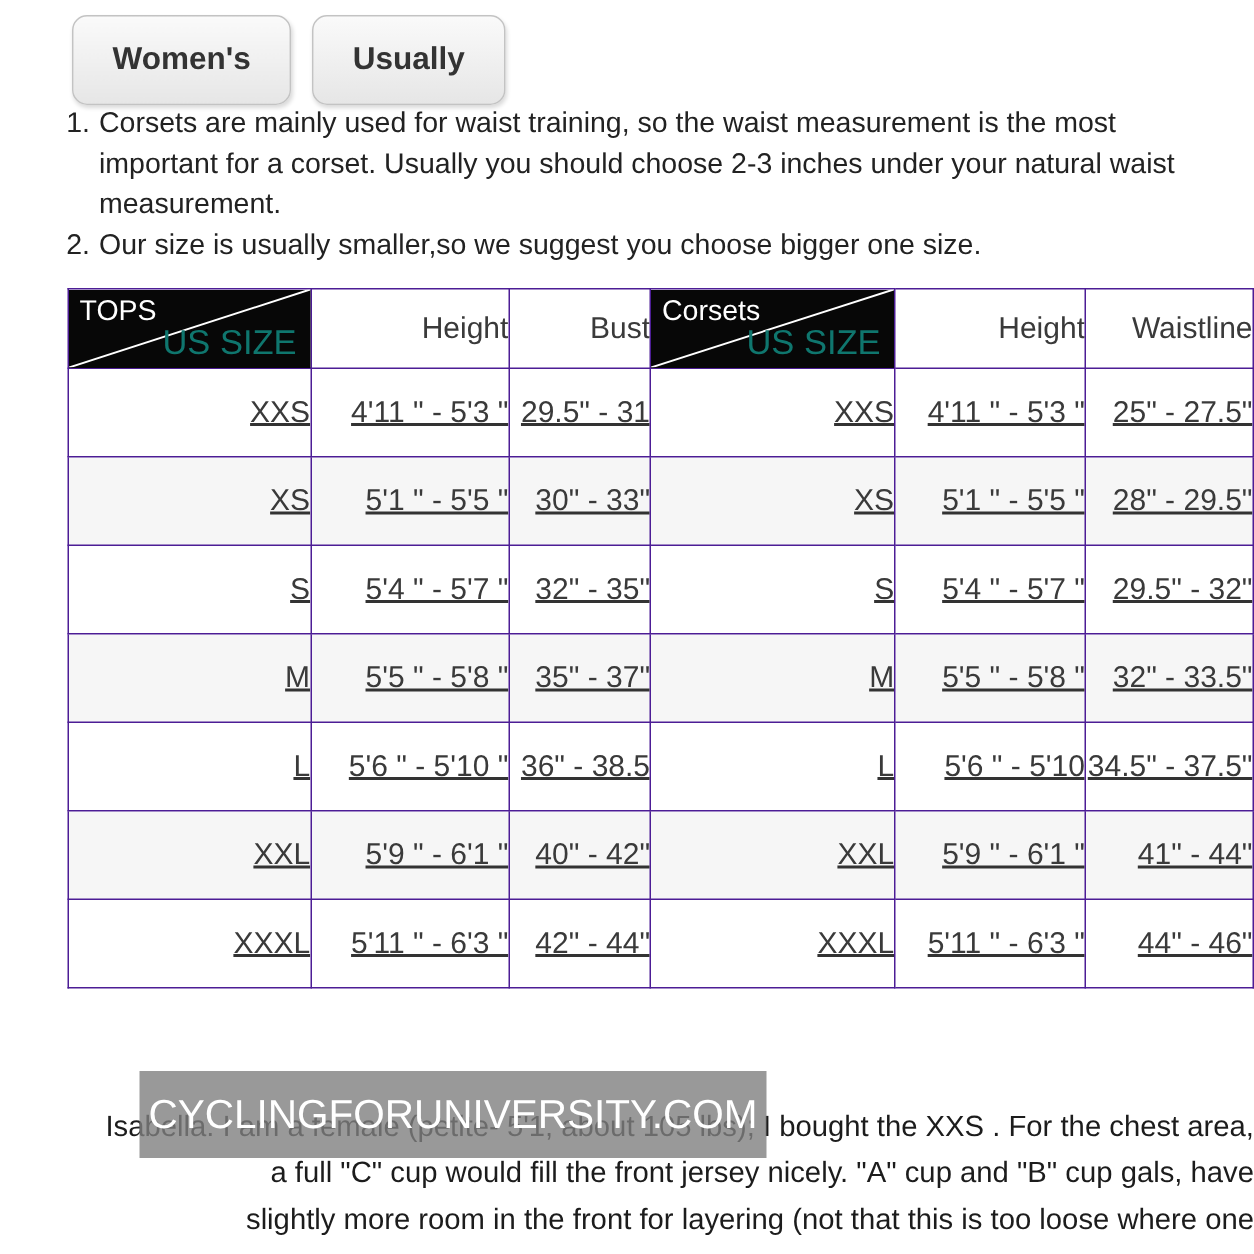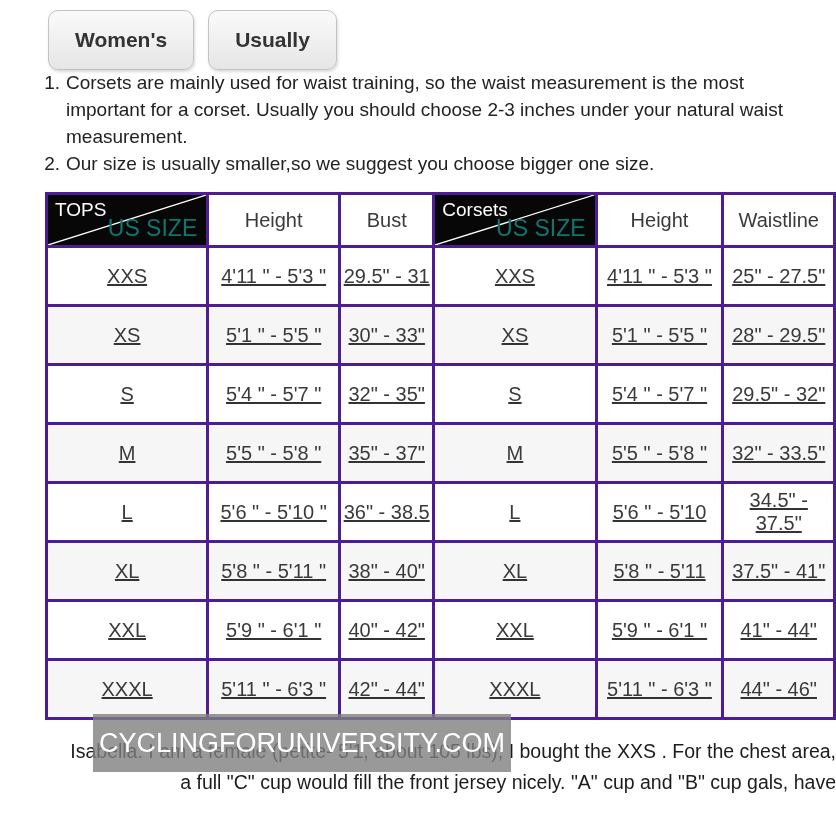--- a/index.html
+++ b/index.html
@@ -21,21 +21,21 @@
   }
 
   
   .notes { position:absolute; top:69px; left:24px; width:802px; font-size:19px; line-height:27px; color:#222; }
   .note { display:flex; }
   .note-num { width:42px; padding-right:6px; text-align:right; flex:none; }
   .note-text { flex:1; }
 
   
   table.size { position:absolute; top:192px; left:45px; border-collapse:collapse; table-layout:fixed; background:#fff; }
-  table.size td { border:3px solid #4c1d95; text-align:center; vertical-align:middle; font-size:20px; color:#3a3a3a; overflow:hidden; }
+  table.size td { border:1px solid #4c1d95; text-align:right; vertical-align:middle; font-size:20px; color:#3a3a3a; overflow:hidden; }
   tr.head { height:53px; }
   tr.data { height:59px;text-decoration:underline; }
   tr.data:nth-child(odd) td { background:#f6f6f6; }
   td.colhead { font-weight:normal; font-size:19px; color:#333; background:#fff !important;margin-left:40px; }
   td.corner { position:relative; background:#070707 !important; color:#fff; padding:0; }
   td.corner svg.diag { position:absolute; left:0; top:0; width:100%; height:100%; }
   .corner-top { position:absolute; left:7px; top:4px; font-size:19px; color:#fff; }
   .corner-bottom { position:absolute; right:9px; bottom:3px; font-size:23px; color:#0f766e; }
 
   
@@ -136,28 +136,20 @@
       </tr>
       <tr class="data">
         <td>L</td>
         <td>5'6 " -  5'10 "</td>
         <td>36" - 38.5</td>
         <td>L</td>
         <td>5'6 " -  5'10</td>
         <td>34.5" - 37.5"</td>
       </tr>
       <tr class="data">
-        <td>XL</td>
-        <td>5'8 " -  5'11 "</td>
-        <td>38" - 40"</td>
-        <td>XL</td>
-        <td>5'8 " -  5'11</td>
-        <td>37.5" - 41"</td>
-      </tr>
-      <tr class="data">
         <td>XXL</td>
         <td>5'9 " -  6'1 "</td>
         <td>40" - 42"</td>
         <td>XXL</td>
         <td>5'9 " -  6'1 "</td>
         <td>41" - 44"</td>
       </tr>
       <tr class="data">
         <td>XXXL</td>
         <td>5'11 " -  6'3 "</td>
@@ -165,19 +157,20 @@
         <td>XXXL</td>
         <td>5'11 " -  6'3 "</td>
         <td>44" - 46"</td>
       </tr>
     </tbody>
   </table>
 
   <div class="review">
     <div>Isabella: I am a female (petite- 5'1, about 105 lbs); I bought the XXS . For the chest area,</div>
     <div>a full "C" cup would fill the front jersey nicely. "A" cup and "B" cup gals, have</div>
+    <div>slightly more room in the front for layering (not that this is too loose where one</div>
   </div>
 
   <div class="watermark">
     <span>CYCLINGFORUNIVERSITY.COM</span>
   </div>
 
 </div>
 
 </body></html>

